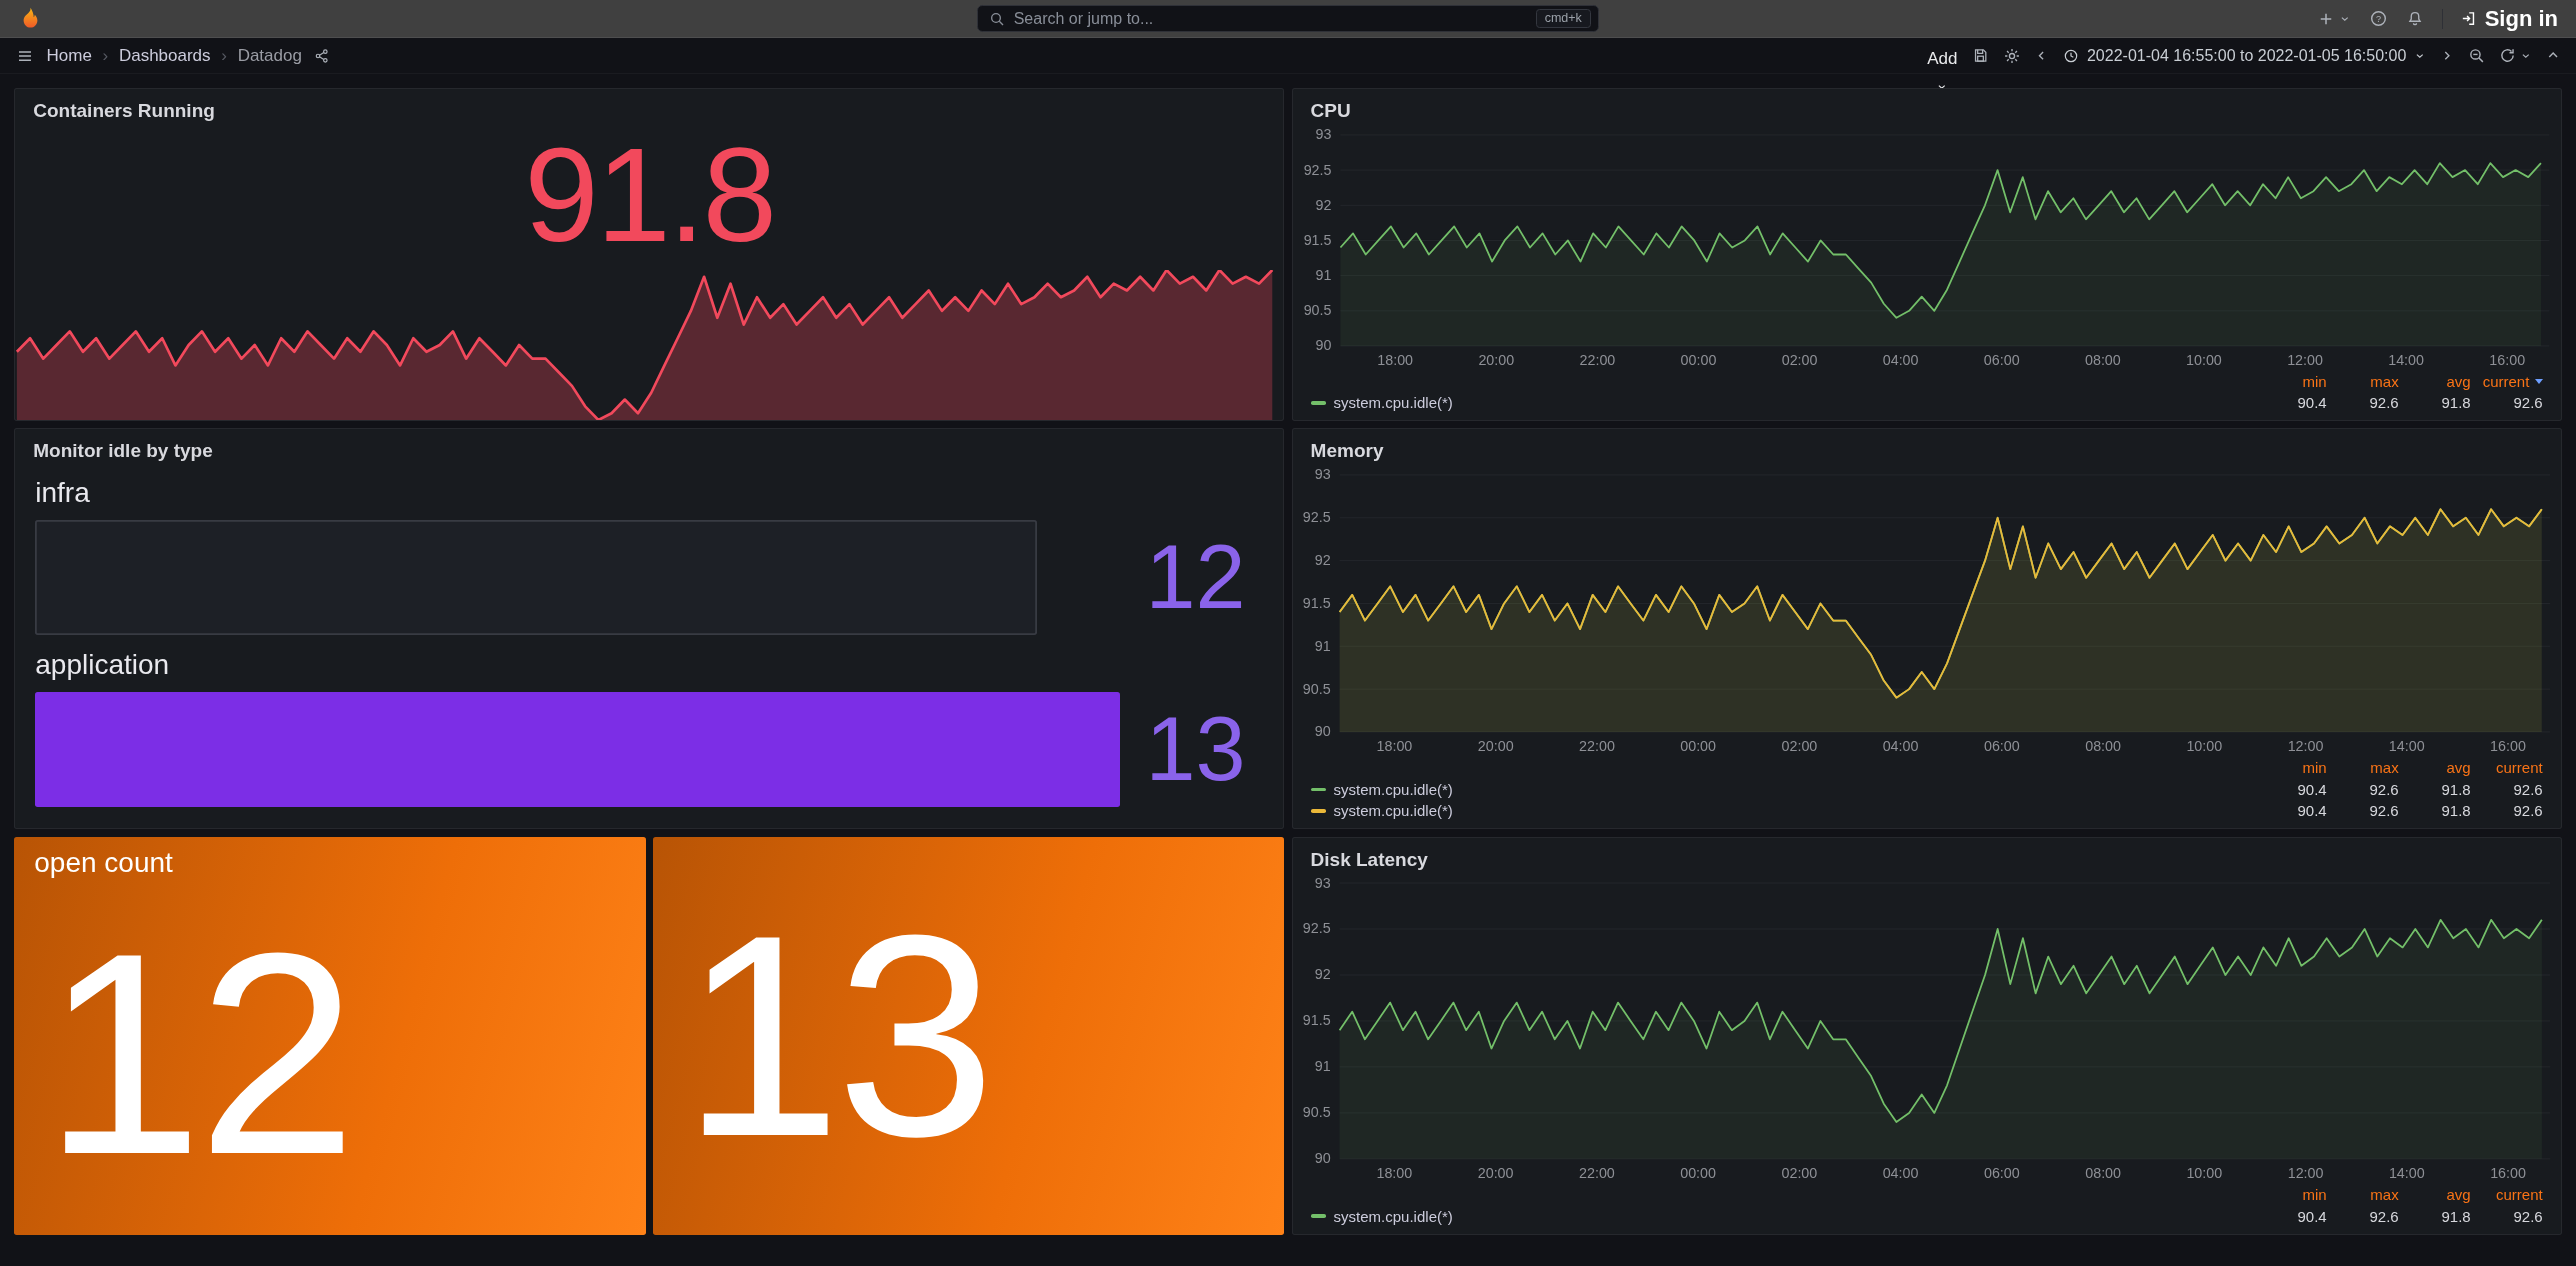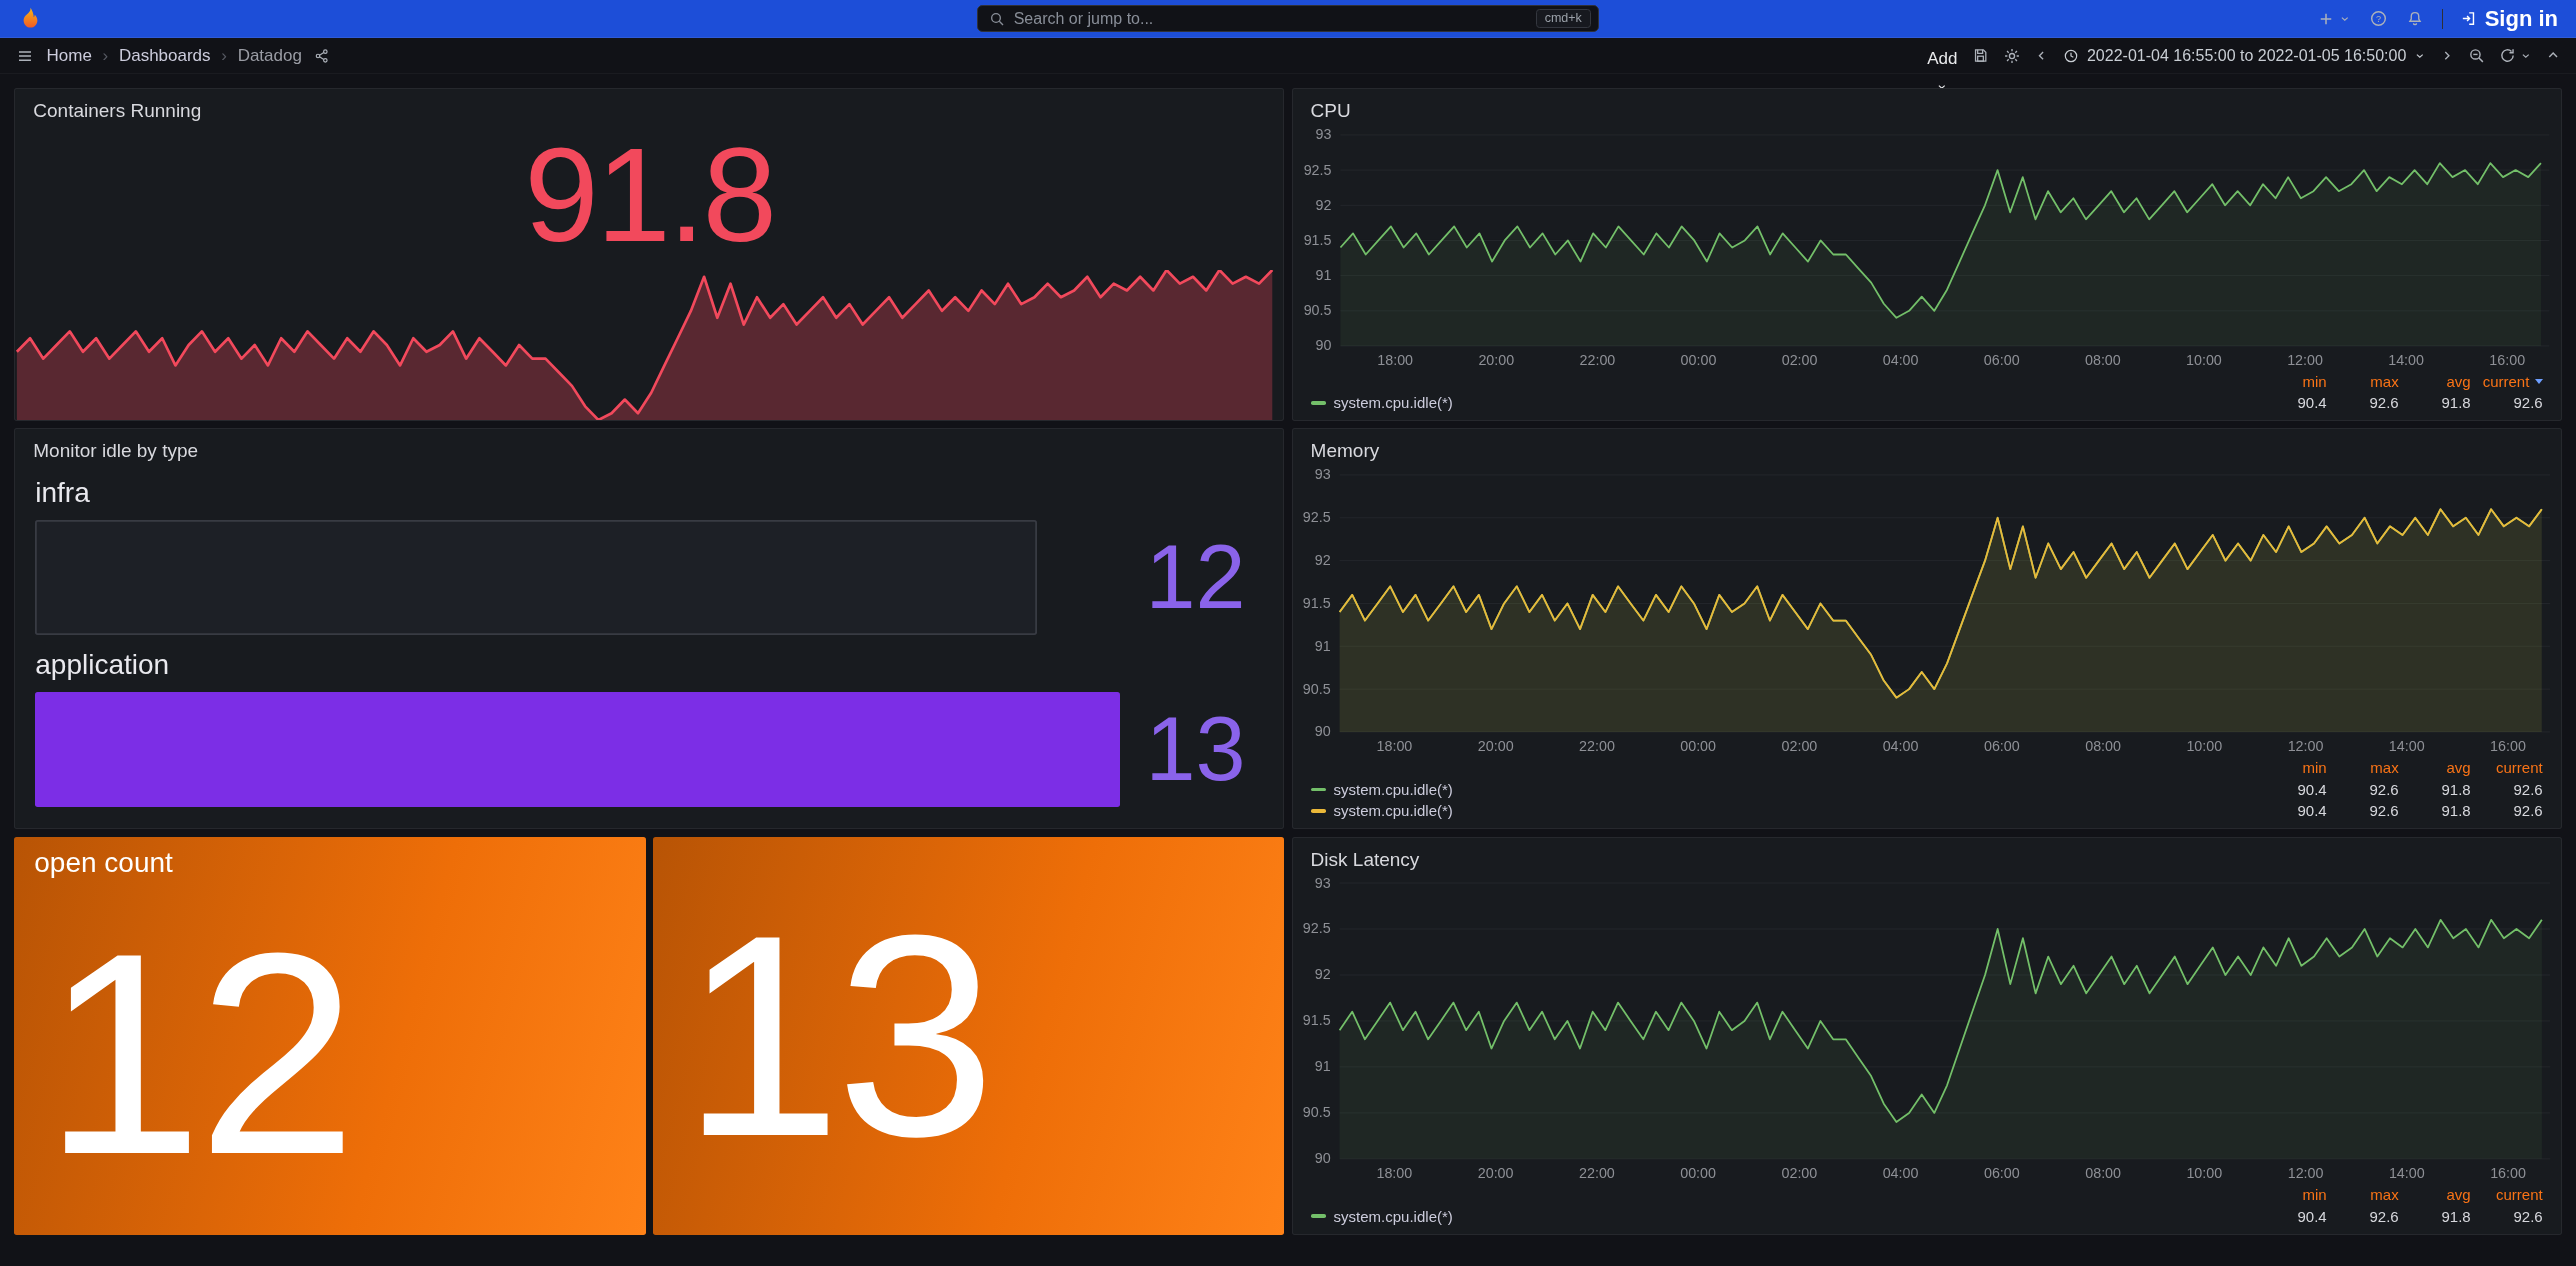--- a/index.html
+++ b/index.html
@@ -9,21 +9,21 @@
     font-family:"Liberation Sans","DejaVu Sans",sans-serif;
     color:#ccccdc;
     overflow:hidden;
   }
   svg { display:block; }
 
   
   .topbar {
     height:38px; display:flex; align-items:center;
     padding:12px 18px; gap:21px; position:relative;
-    background:#1d4ed8;
+    background:#404040;
     border-bottom:0.9px solid rgba(204,204,220,0.10);
   }
   .logo { width:25px; height:25px; }
   .searchbox {
     position:absolute; left:50%; transform:translateX(-50%);
     width:622px; height:27px;
     background:#111217; border:0.9px solid #2f3138; border-radius:5.4px;
     display:flex; align-items:center; gap:9px; padding:0 7.2px 0 10.7px;
     color:#898e98; font-size:16px; cursor:pointer;
   }
@@ -55,21 +55,21 @@
   .dash { padding:14.3px; display:grid; grid-template-columns:1fr 1fr; gap:7.2px; }
   .col { display:grid; grid-template-rows:333px 401px 398px; gap:7.2px; }
   .split { display:grid; grid-template-columns:1fr 1fr; gap:7.2px; }
 
   .panel {
     background:#181b1f; border:0.9px solid rgba(204,204,220,0.08);
     border-radius:2.7px; position:relative; overflow:hidden;
     display:flex; flex-direction:column;
   }
   .panel-title {
-    font-size:19px; color:#d8d9de; font-weight:400;
+    font-size:19px; color:#d8d9de; font-weight:700;
     padding:10px 18px 3.6px; line-height:23px; cursor:pointer; flex:0 0 auto;
   }
 
   
   .containers-stat {
     position:absolute; left:0; right:0; top:30px; bottom:150px;
     display:flex; align-items:center; justify-content:center;
     font-size:134px; font-weight:500; letter-spacing:-2.7px; line-height:1;
   }
   .spark { position:absolute; left:0; right:0; bottom:0; height:150px; }

